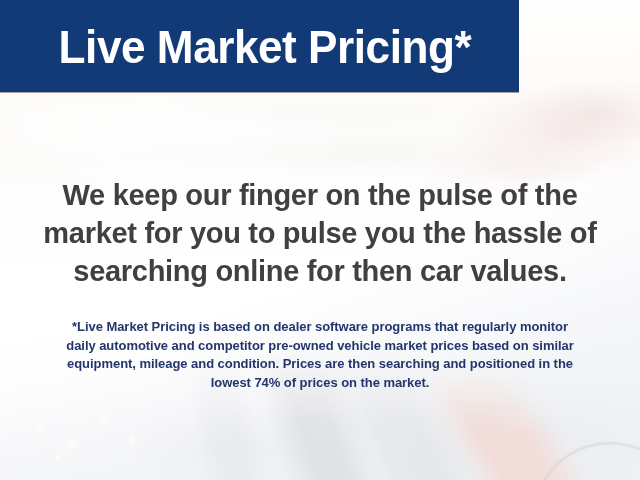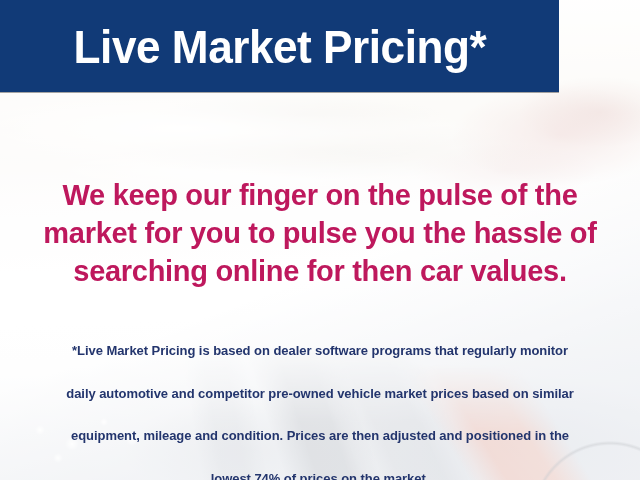--- a/index.html
+++ b/index.html
@@ -105,27 +105,28 @@
       radial-gradient(circle 4px at 104px 422px, rgba(255,255,255,0.9) 0%, rgba(255,255,255,0) 100%),
       radial-gradient(circle 6px at 132px 440px, rgba(255,255,255,0.85) 0%, rgba(255,255,255,0) 100%),
       radial-gradient(circle 5px at 58px 458px, rgba(255,255,255,0.85) 0%, rgba(255,255,255,0) 100%);
   }
 
   
   #header-bar {
     position: absolute;
     top: 0;
     left: 0;
-    width: 559px;
+    width: 508px;
     height: 92px;
     background: #113a77;
     display: flex;
     align-items: center;
     justify-content: center;
     box-shadow: 0 1px 0 rgba(0,0,0,0.35);
+    padding-left: 11px;
   }
   #header-title {
     color: #ffffff;
     font-family: "Liberation Sans", sans-serif;
     font-weight: bold;
     font-size: 46px;
     line-height: 1;
     letter-spacing: -0.5px;
     white-space: nowrap;
     transform: scaleX(0.96);
@@ -137,21 +138,21 @@
     position: absolute;
     inset: 0;
   }
 
   #headline {
     position: absolute;
     top: 176px;
     left: 20px;
     width: 600px;
     text-align: center;
-    color: #be185d;
+    color: #404040;
     font-family: "Liberation Sans", sans-serif;
     font-weight: bold;
     font-size: 29px;
     line-height: 38px;
     letter-spacing: -0.3px;
   }
   #headline .hl-line {
     display: block;
     white-space: nowrap;
   }
@@ -165,21 +166,20 @@
     color: #23356d;
     font-family: "Liberation Sans", sans-serif;
     font-weight: bold;
     font-size: 13px;
     line-height: 18.5px;
     letter-spacing: -0.05px;
   }
   #disclaimer .dl-line {
     display: block;
     white-space: nowrap;
-    margin-top: 24px;
   }
 </style>
 </head>
 <body>
 
 <div id="banner">
 
   <div class="bg-layer bg-base"></div>
   <div class="bg-layer bg-swoosh"></div>
   <div class="bg-layer bg-red-top"></div>
@@ -198,18 +198,18 @@
 
     <div id="headline">
       <span class="hl-line">We keep our finger on the pulse of the</span>
       <span class="hl-line">market for you to pulse you the hassle of</span>
       <span class="hl-line">searching online for then car values.</span>
     </div>
 
     <div id="disclaimer">
       <span class="dl-line">*Live Market Pricing is based on dealer software programs that regularly monitor</span>
       <span class="dl-line">daily automotive and competitor pre-owned vehicle market prices based on similar</span>
-      <span class="dl-line">equipment, mileage and condition. Prices are then adjusted and positioned in the</span>
+      <span class="dl-line">equipment, mileage and condition. Prices are then searching and positioned in the</span>
       <span class="dl-line">lowest 74% of prices on the market.</span>
     </div>
 
   </div>
 </div>
 
 </body></html>

